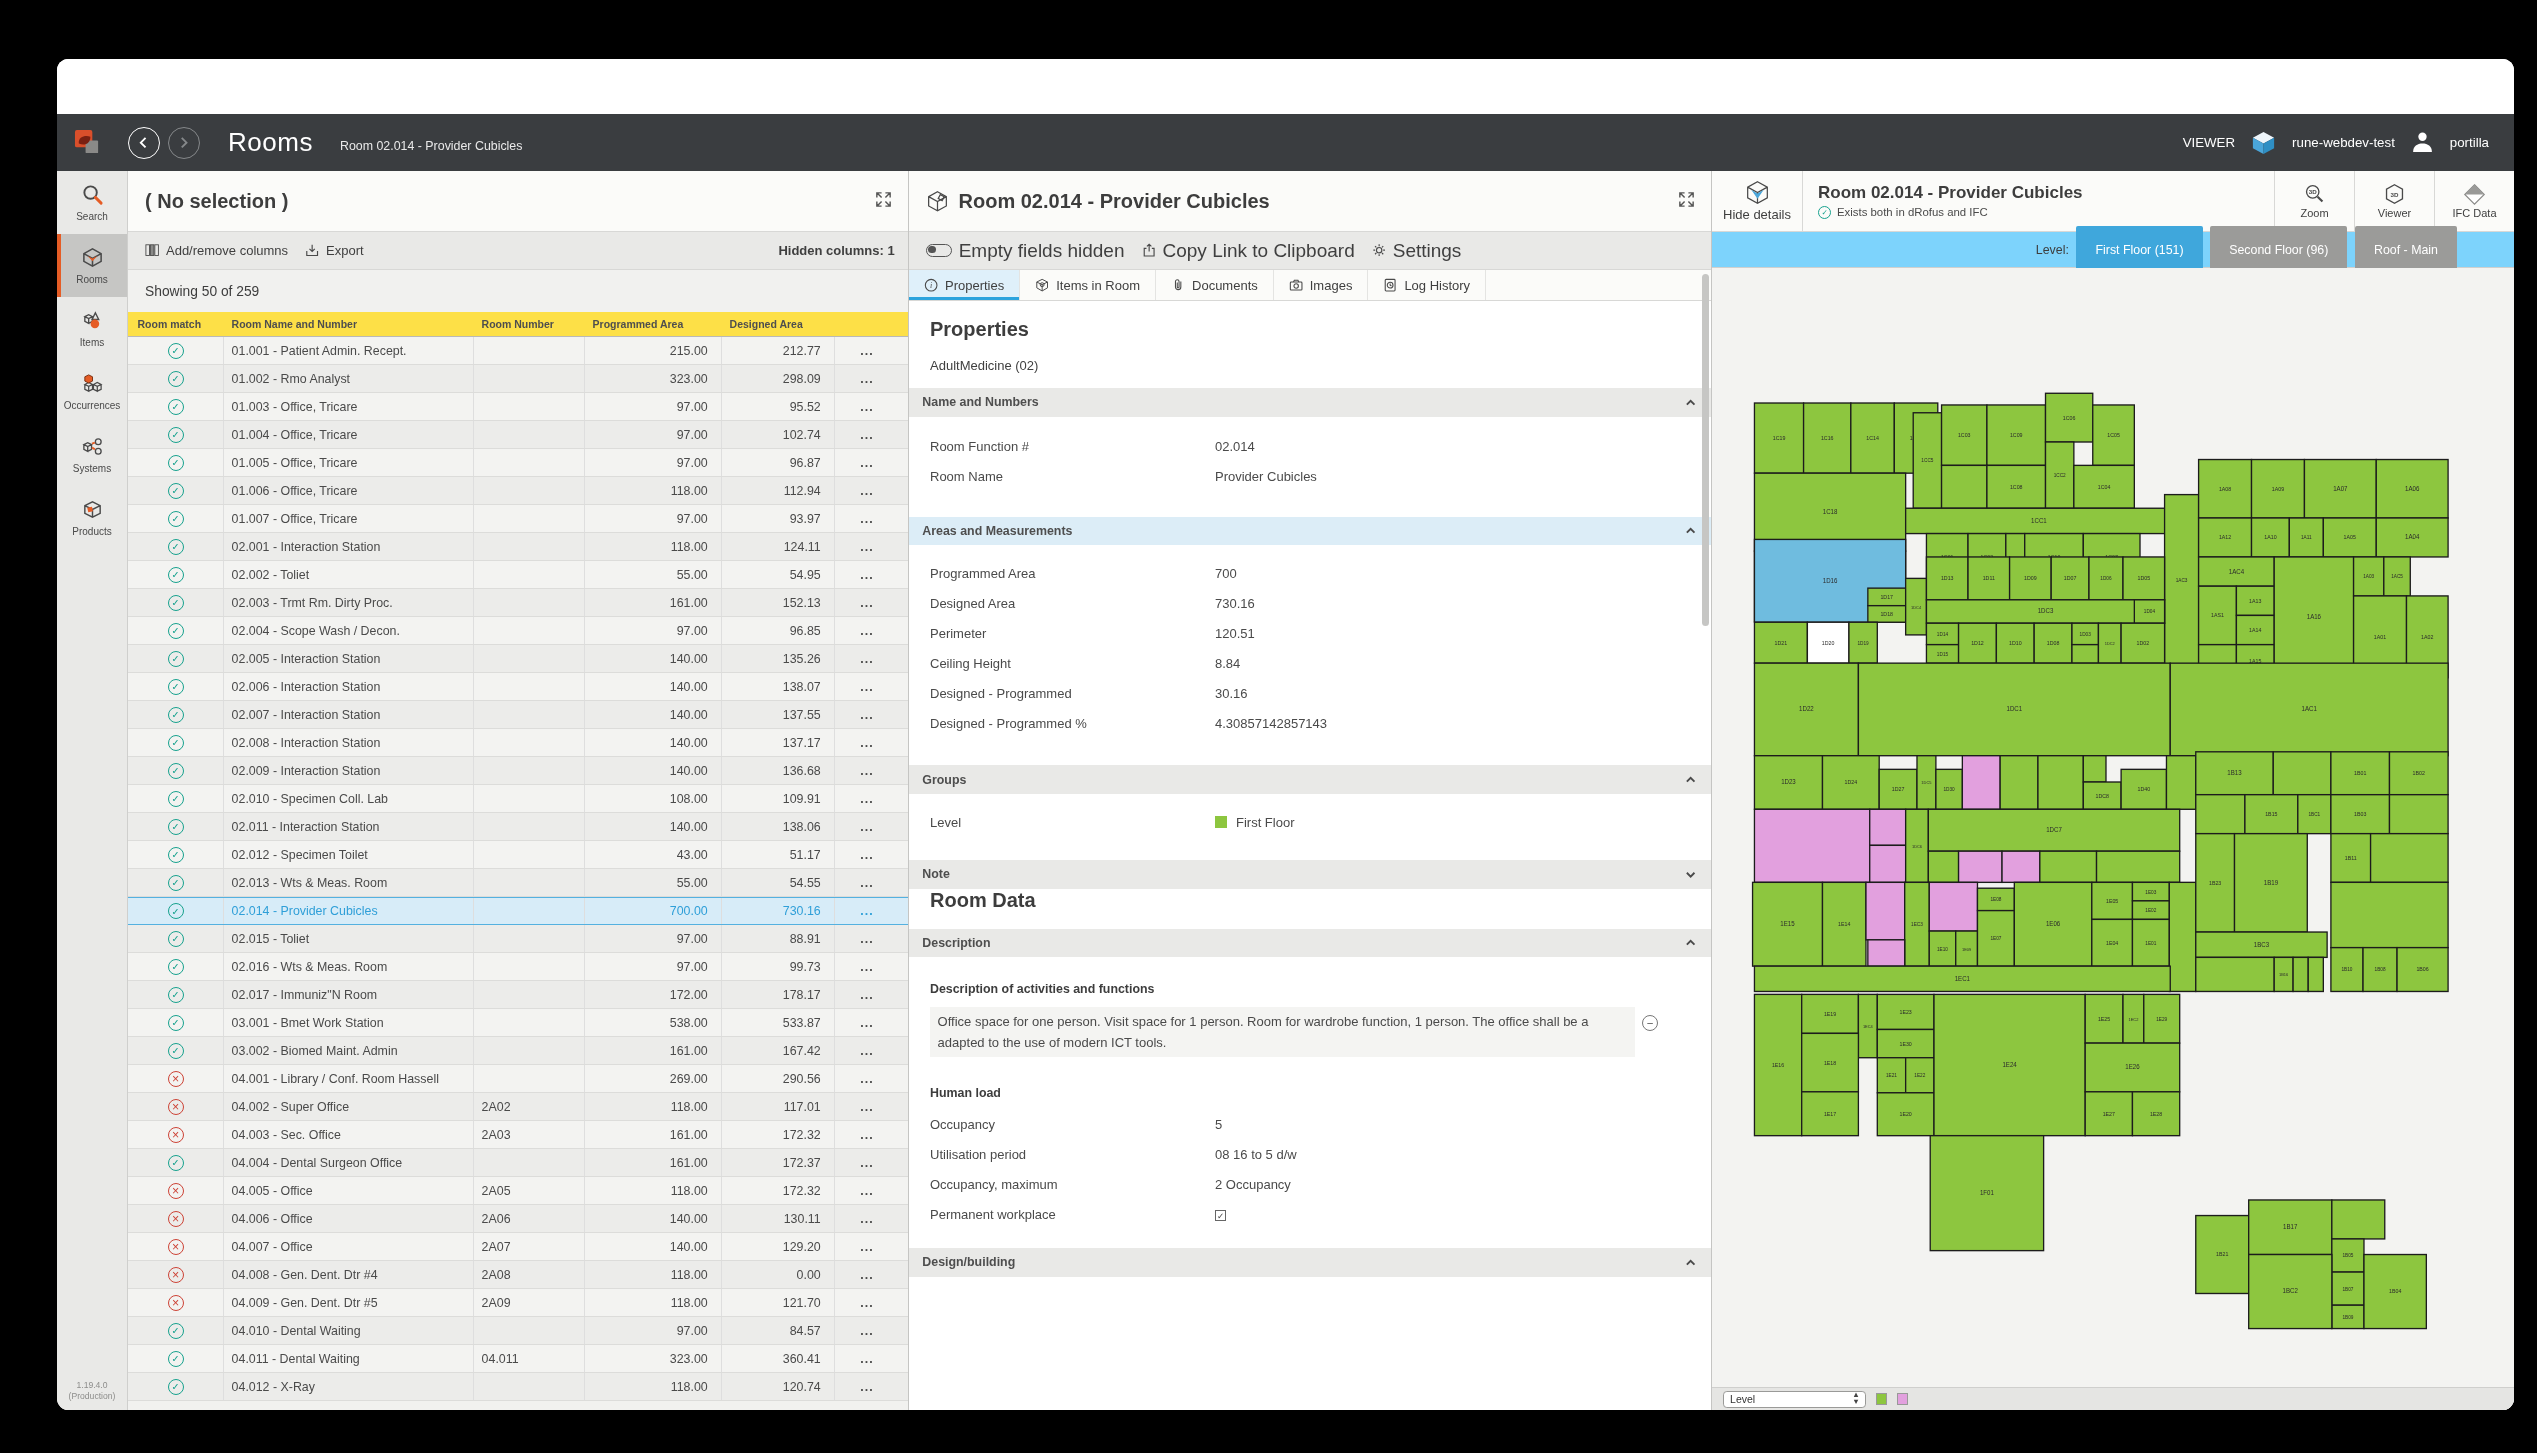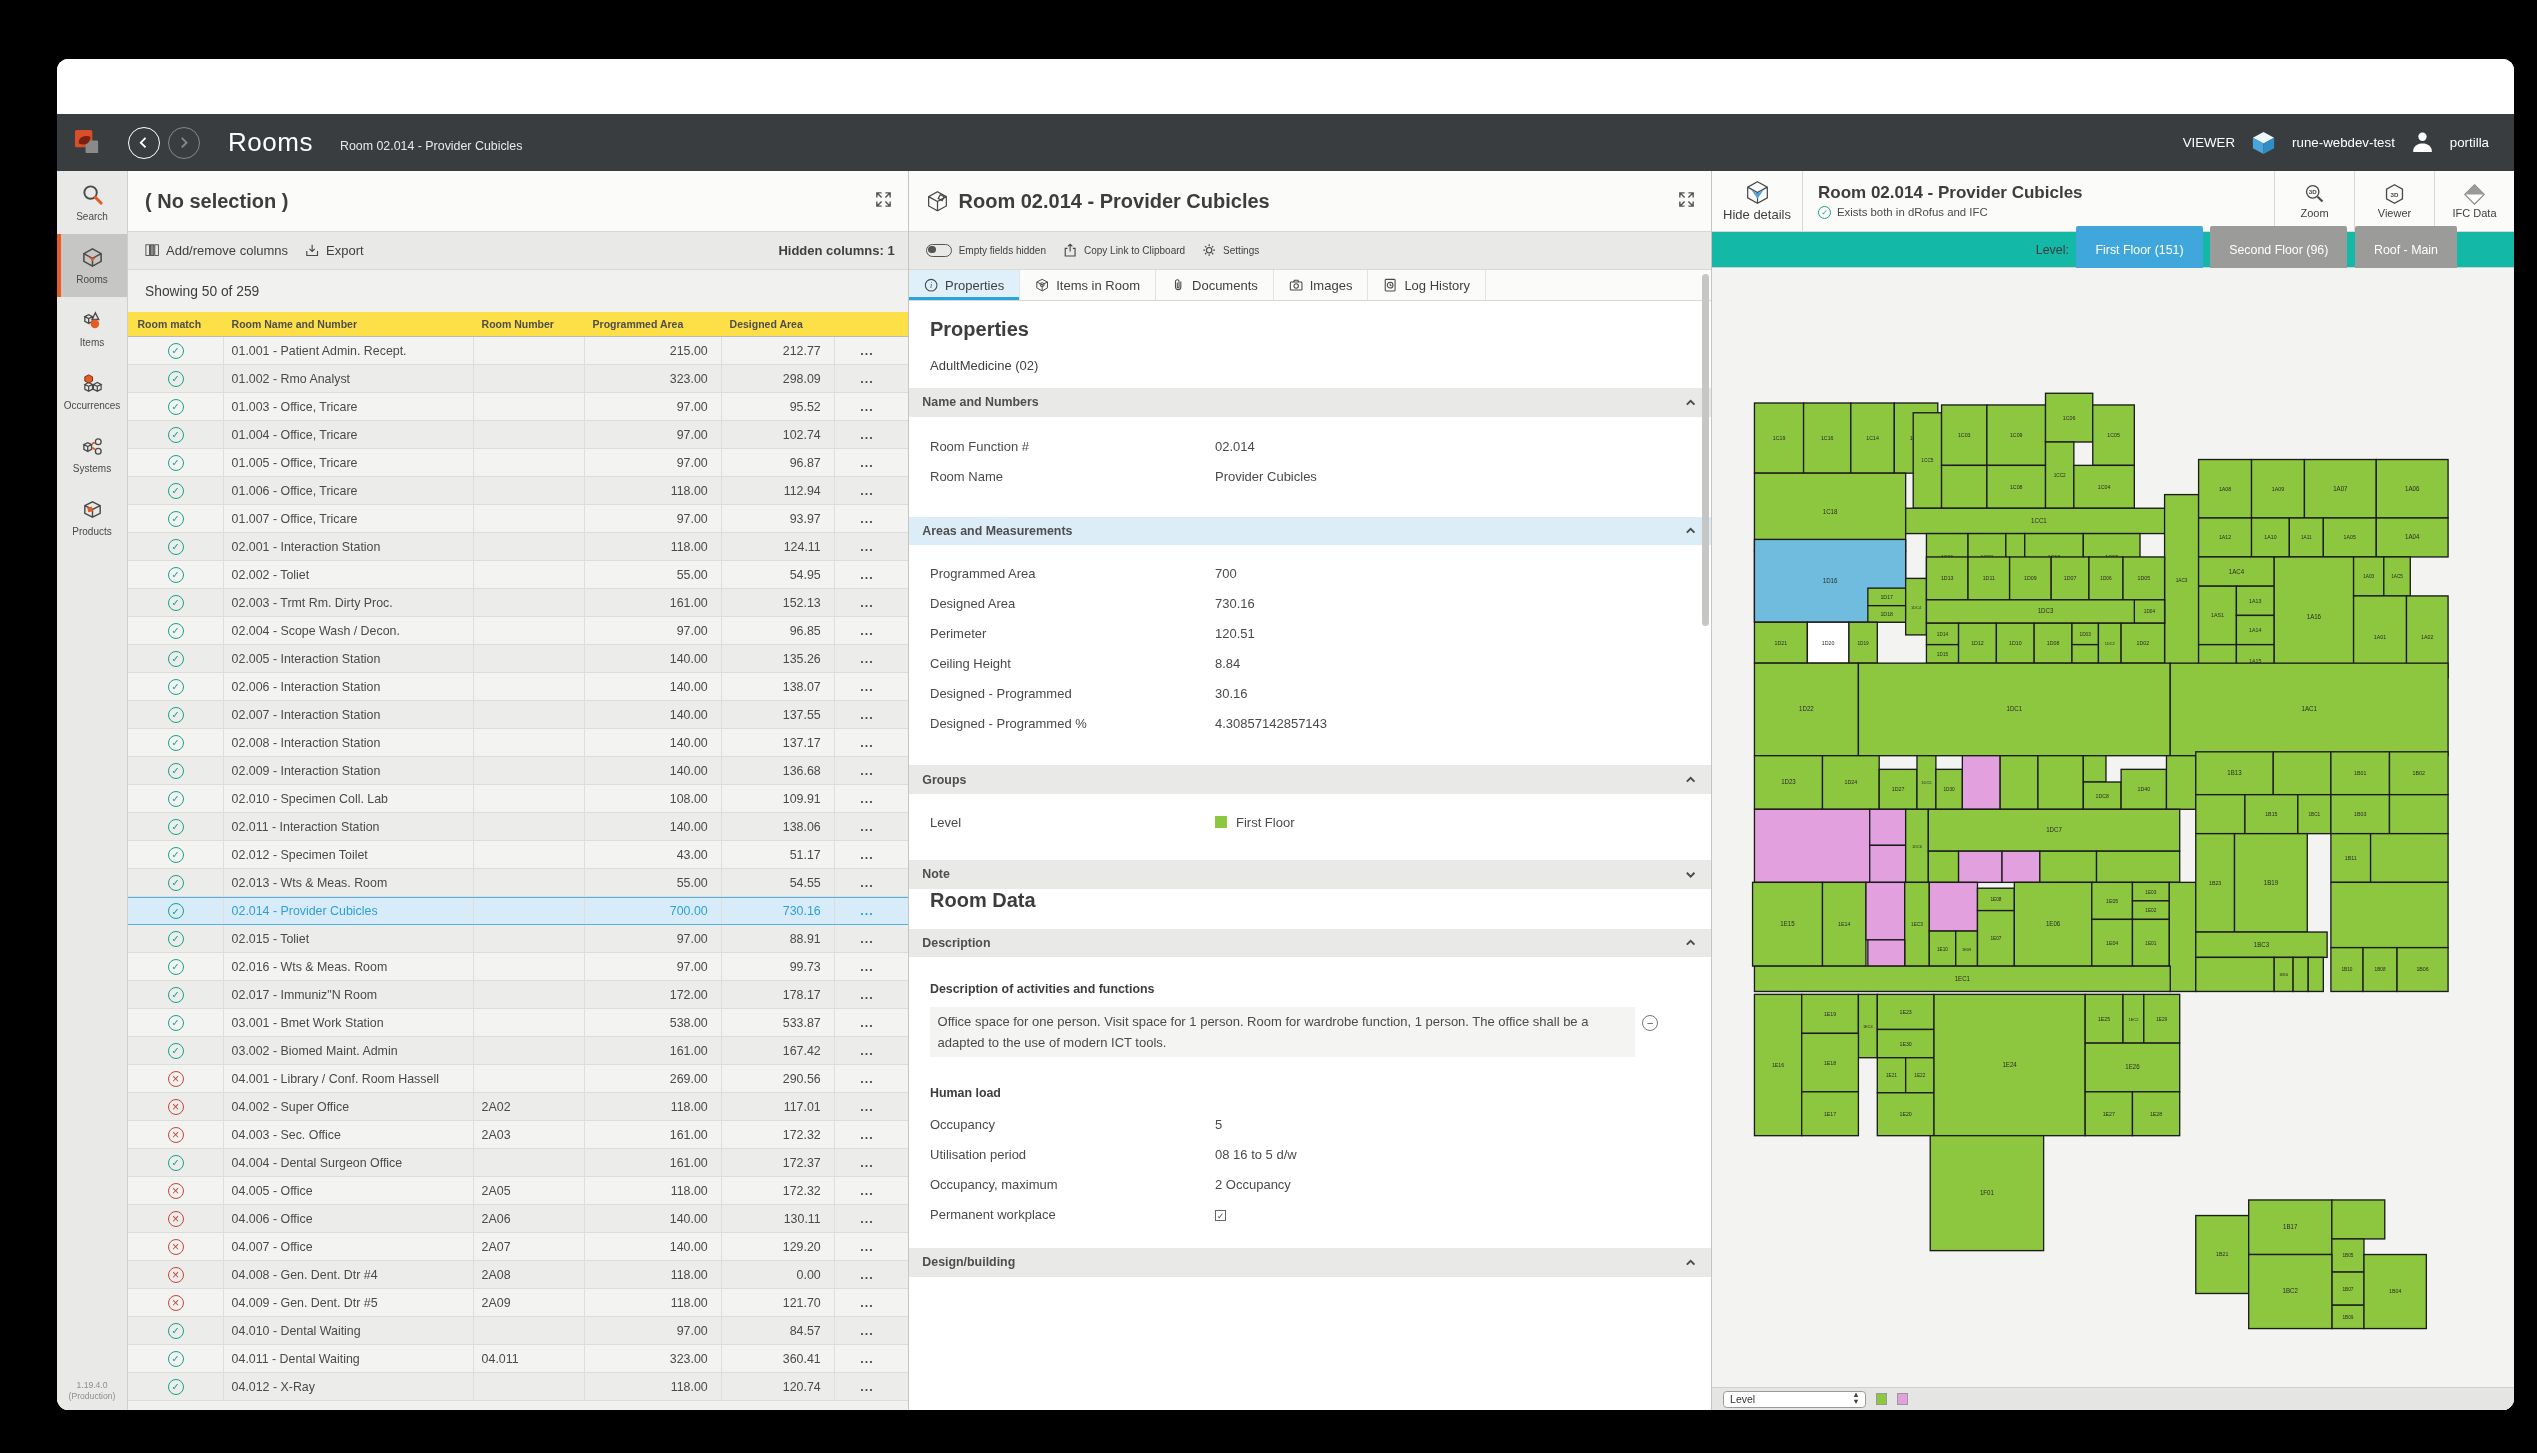--- a/index.html
+++ b/index.html
@@ -51,21 +51,21 @@
   .c-des { width:113px; flex:none; justify-content:flex-end; padding-right:13.3px; border-right:1px solid #dedede; align-self:stretch; display:flex; align-items:center; }
   .c-dots { width:64px; flex:none; text-align:center; font-weight:bold; letter-spacing:1px; }
   .thead .c-match { justify-content:flex-start; padding-left:9.5px; border-right:none; }
   .thead > div { border-right:none !important; }
   .chk { width:16px; height:16px; border-radius:50%; border:1.4px solid #17a28e; color:#17a28e;
     display:flex; align-items:center; justify-content:center; font-size:9.5px; }
   .chk.x { border-color:#cd4336; color:#cd4336; font-size:12.4px; }
   
   .mid-panel { width:803px; flex:none; background:#fff; border-right:1px solid #c5c5c3; display:flex; flex-direction:column; position:relative; }
   .mid-toolbar { height:38px; background:#e9e9e7; border-bottom:1px solid #d8d8d6; display:flex; align-items:center;
-    font-size:10px; color:#3f3f3f; flex:none; }
+    font-size:19px; color:#3f3f3f; flex:none; }
   .toggle { width:26px; height:13.3px; border:1.4px solid #555; border-radius:7.6px; position:relative; flex:none; }
   .toggle::after { content:""; position:absolute; left:1px; top:1px; width:7.6px; height:7.6px; border-radius:50%; background:#555; }
   .tabs { height:31px; display:flex; border-bottom:1px solid #d8d8d6; flex:none; background:#fbfbf9; }
   .tab { display:flex; align-items:center; gap:6.7px; padding:0 15px; font-size:13px; color:#3f3f3f;
     cursor:pointer; border-right:1px solid #e4e4e2; }
   .tab.active { background:#dff0fa; box-shadow: inset 0 -2.9px 0 #2ba3dd; }
   .mid-content { flex:1; overflow:hidden; padding:0 21px; position:relative; }
   .h2 { font-size:20px; font-weight:bold; color:#3d3d3d; }
   .classification { font-size:13px; color:#404040; margin-top:17px; }
   .sect { height:28.5px; background:#e9e9e7; display:flex; align-items:center; padding:0 13.3px;
@@ -88,21 +88,21 @@
   .rp-header { height:61px; border-bottom:1px solid #d8d8d6; display:flex; align-items:stretch; flex:none; background:#fbfbf9; }
   .hide-details { width:91px; flex:none; border-right:1px solid #d8d8d6; display:flex; flex-direction:column;
     align-items:center; justify-content:center; gap:2.9px; font-size:13px; color:#3f3f3f; cursor:pointer; }
   .rp-title-wrap { padding-left:15px; display:flex; flex-direction:column; justify-content:center; gap:2.9px; }
   .rp-title { font-size:17px; font-weight:bold; color:#3d3d3d; }
   .rp-status { display:flex; align-items:center; gap:5.7px; font-size:11.4px; color:#4a4a4a; }
   .chk.small { width:13.3px; height:13.3px; font-size:7.6px; border-width:1.2px; }
   .rp-buttons { margin-left:auto; display:flex; }
   .rp-btn { width:80px; border-left:1px solid #d8d8d6; display:flex; flex-direction:column; align-items:center;
     justify-content:center; gap:1.9px; font-size:11px; color:#3f3f3f; cursor:pointer; }
-  .level-row { height:36px; background:#14b8a6; border-bottom:1px solid #d0d0ce; display:flex; align-items:center;
+  .level-row { height:36px; background:#7dd3fc; border-bottom:1px solid #d0d0ce; display:flex; align-items:center;
     justify-content:flex-end; padding-right:57px; gap:7.6px; font-size:12.4px; color:#3d3d3d; flex:none; }
   .lvl-btn { color:#fff; background:#9b9b99; padding:17px 19px; border-radius:1.9px; font-size:12.4px; cursor:pointer; }
   .lvl-btn.active { background:#3fa7dc; }
   .viewer-area { flex:1; background:#f3f3f1; position:relative; overflow:hidden; }
   .plan-svg { position:absolute; left:33px; top:98px; }
   .viewer-bottom { height:23px; background:#e5e5e3; border-top:1px solid #cfcfcd; display:flex; align-items:center;
     gap:9.5px; padding-left:11.4px; flex:none; }
   .mini-select { width:143px; height:17px; background:#fff; border:1px solid #9a9a98; border-radius:3.8px;
     font-size:10.5px; color:#333; display:flex; align-items:center; padding:0 5.7px; cursor:pointer; }
   .mini-select .arrows { margin-left:auto; font-size:7.6px; line-height:6.7px; color:#444; text-align:center; }

